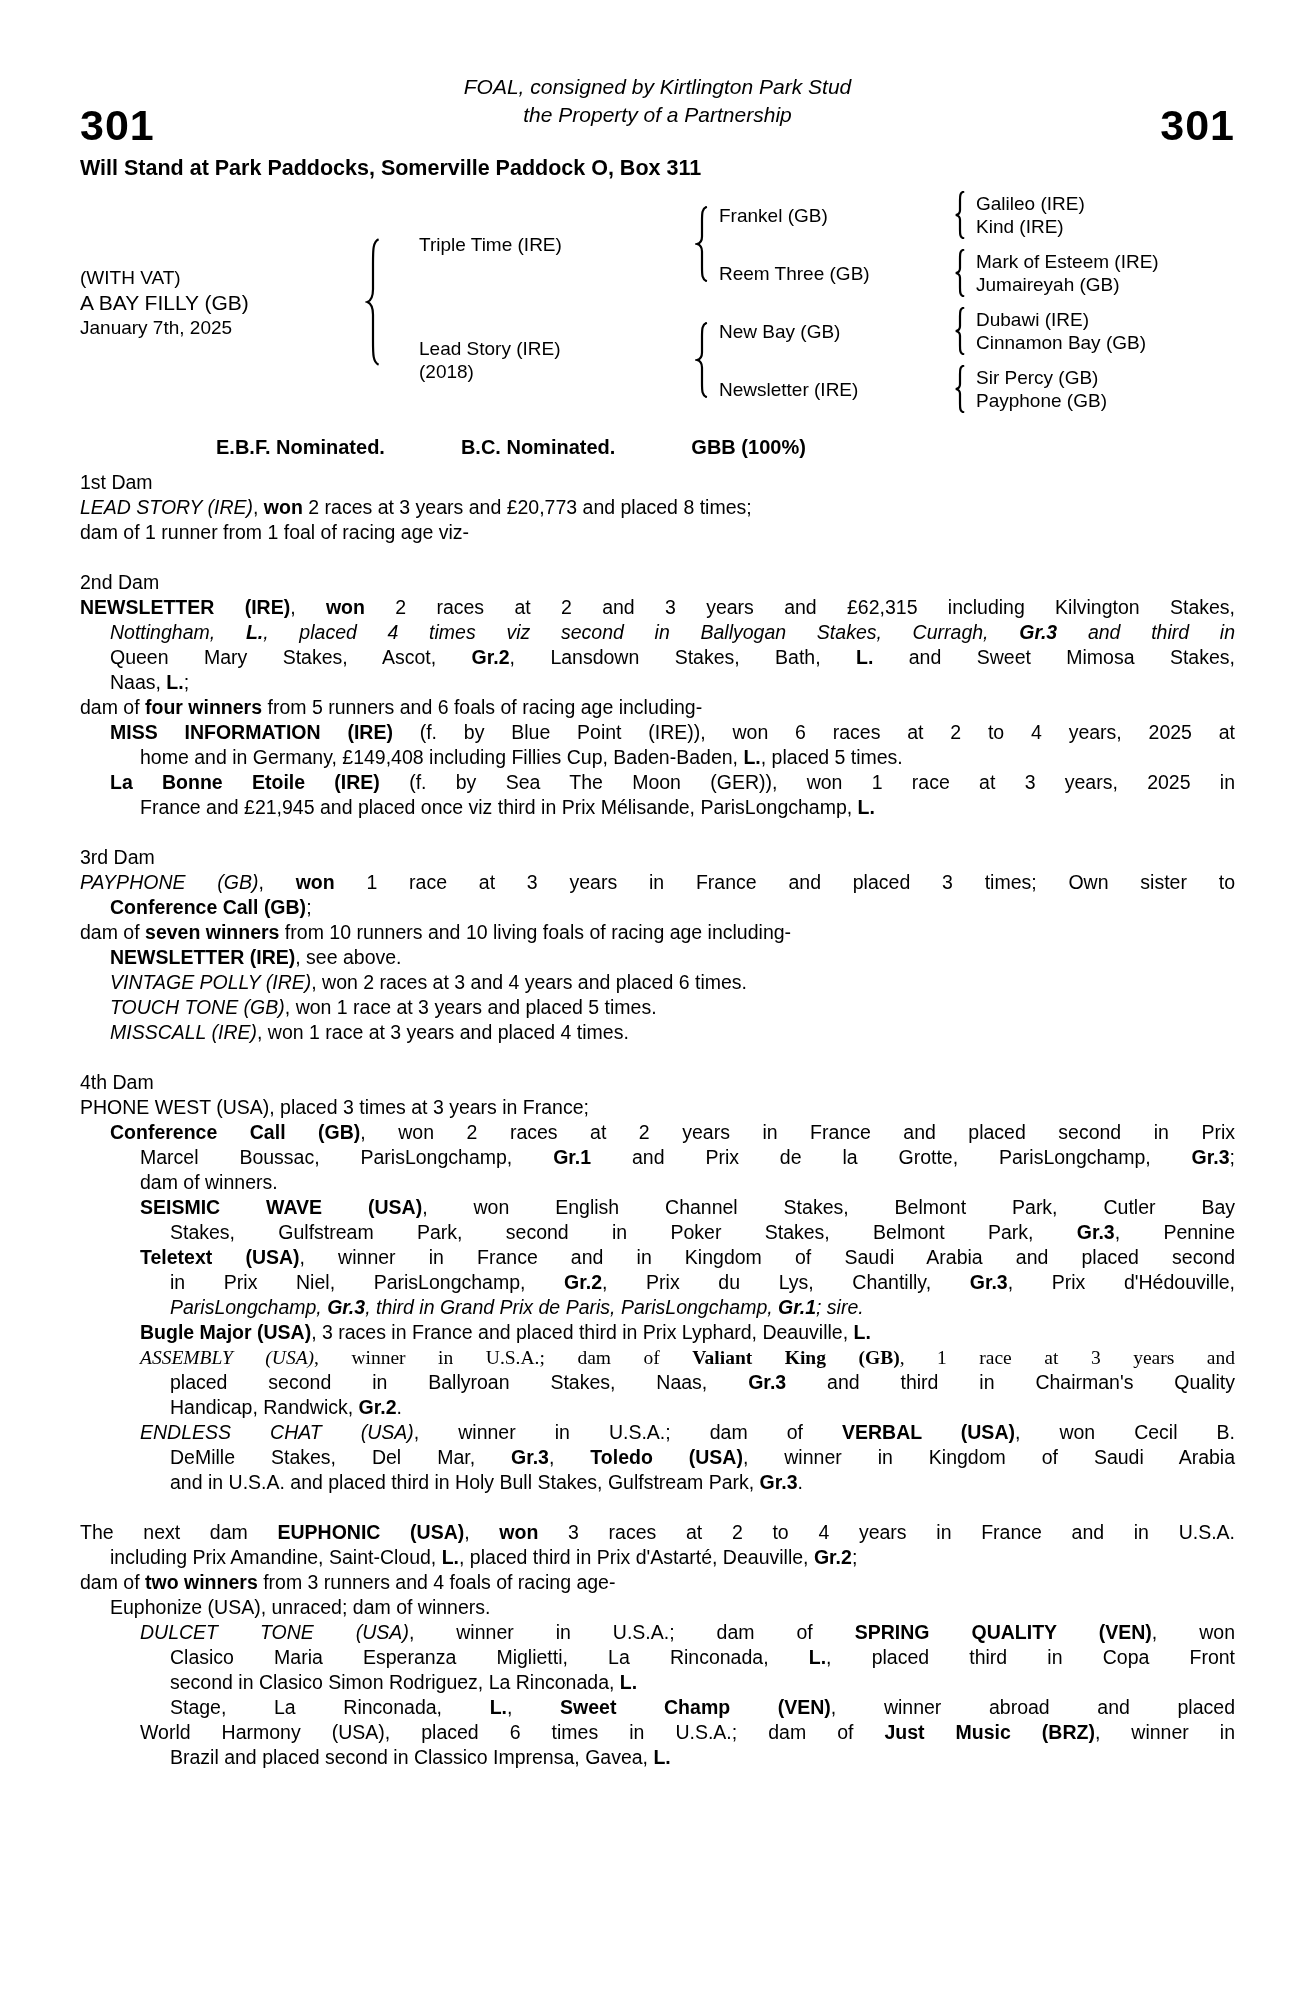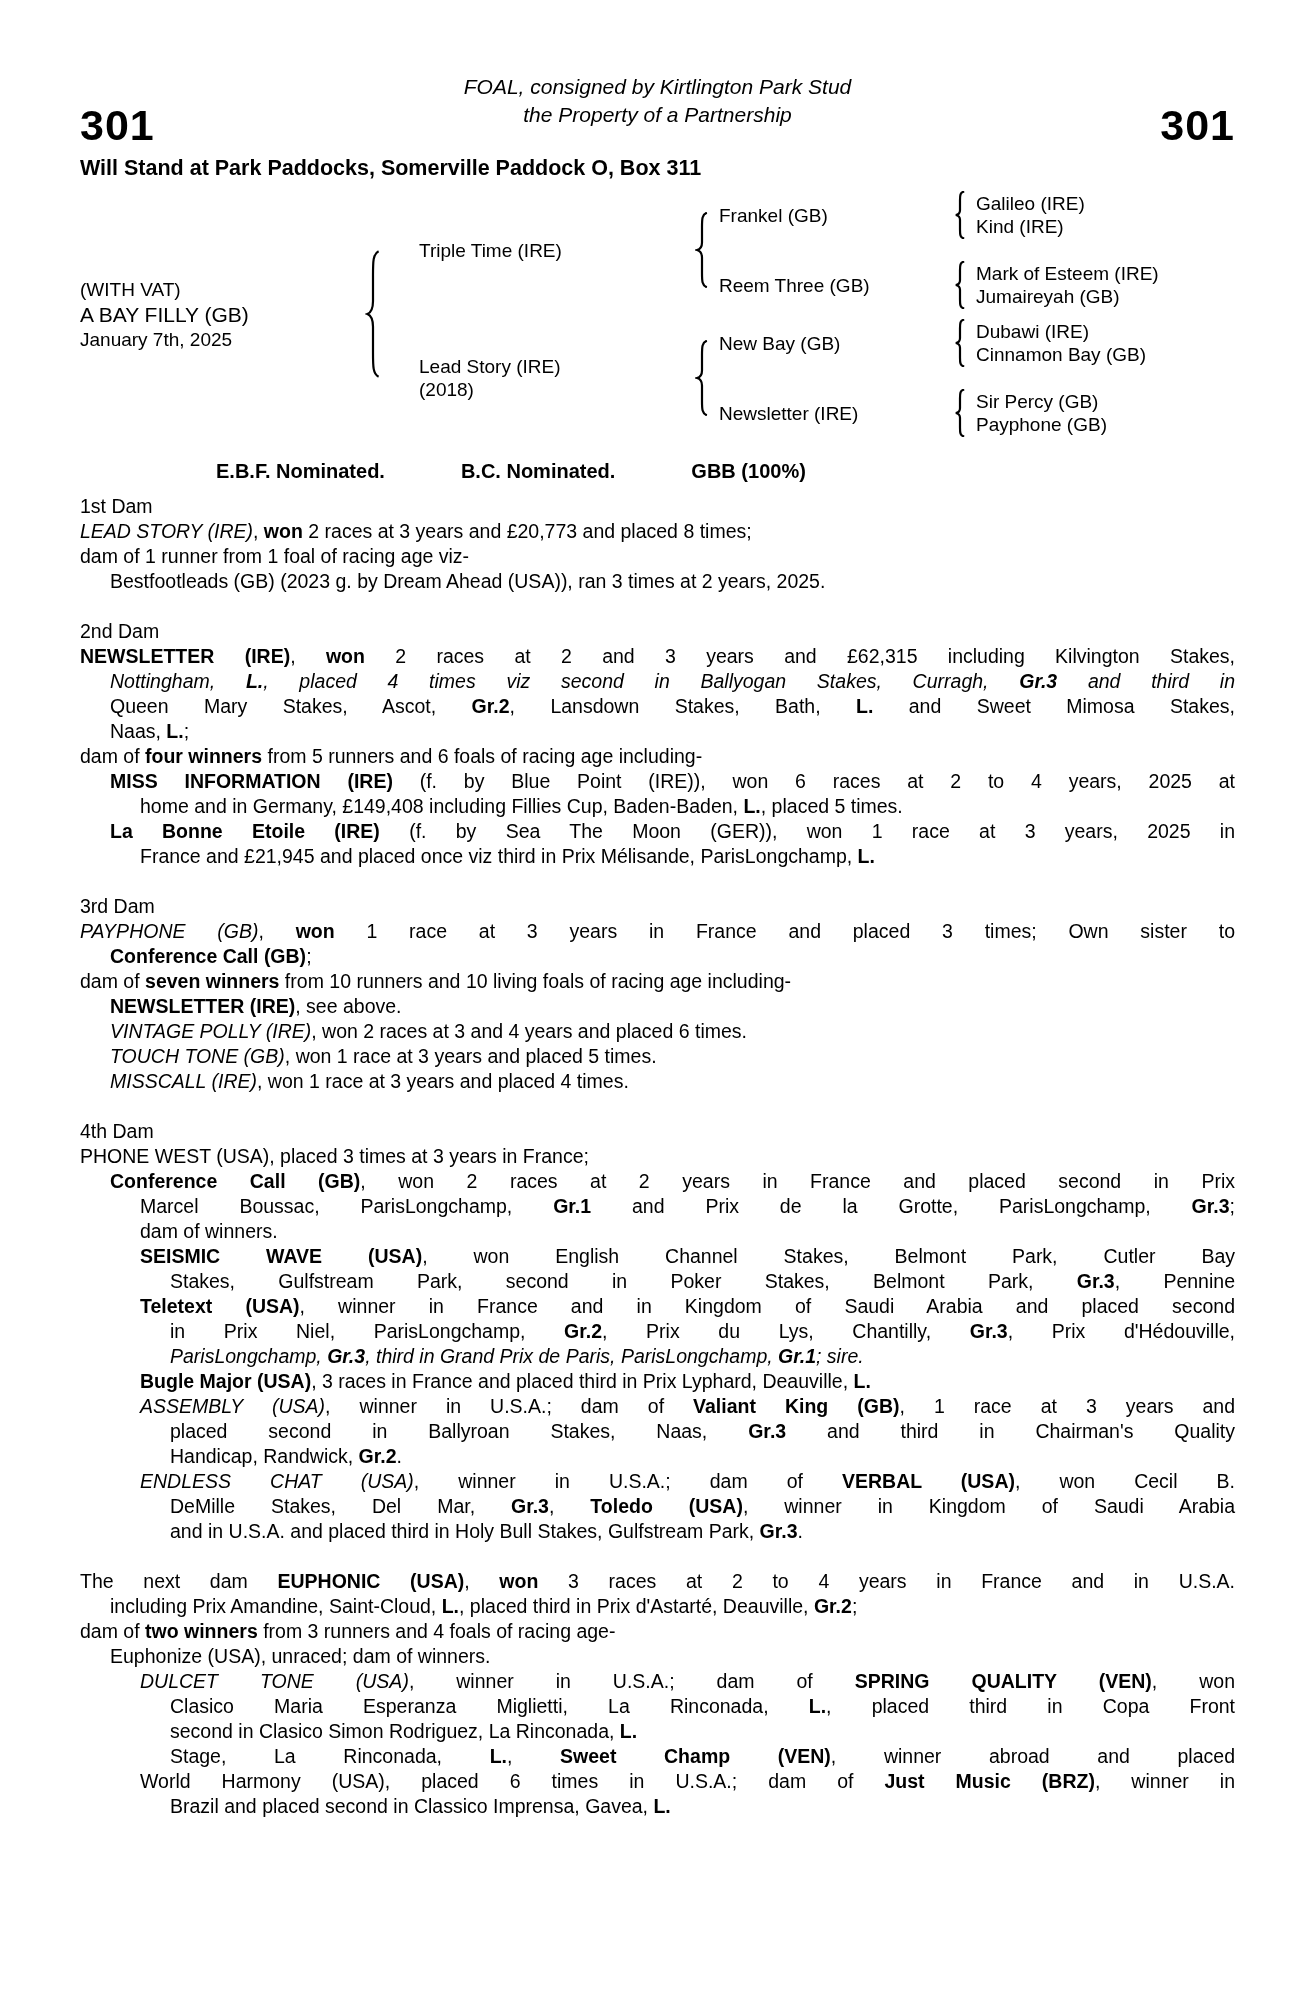--- a/index.html
+++ b/index.html
@@ -17,21 +17,21 @@
   .hdr-property{flex:1;text-align:center;font-style:italic;font-size:21px;}
   .hdr-stand{font-weight:bold;font-size:21.5px;margin-top:8px;}
 
   
   .tree{display:flex;align-items:center;margin-top:10px;font-size:19px;}
   .subject{width:285px;line-height:25px;}
   .subject .sname{font-weight:normal;font-size:21px;}
   .halves{display:flex;flex-direction:column;gap:10px;}
   .parent-block{display:flex;align-items:center;}
   .parent-name{width:300px;padding-left:24px;box-sizing:border-box;line-height:23px;}
-  .gp-stack{display:flex;flex-direction:column;gap:22px;}
+  .gp-stack{display:flex;flex-direction:column;gap:10px;}
   .gp-block{display:flex;align-items:center;}
   .gp-name{width:235px;}
   .ggp-stack{display:flex;flex-direction:column;}
   .leaf{height:23px;line-height:23px;}
   .brace{flex:none;margin-right:10px;}
   .br-s{width:12px;height:48px;}
   .br-m{width:14px;height:76px;}
   .br-l{width:16px;height:128px;margin-right:14px;}
 
   
@@ -144,21 +144,20 @@
     <span>E.B.F. Nominated.</span>
     <span>B.C. Nominated.</span>
     <span>GBB (100%)</span>
   </div>
 
   <div class="sections">
       <div class="section">
         <div class="sec-heading">1st Dam</div>
         <div class="tl" style="padding-left: 0px;"><span class="i">LEAD STORY (IRE)</span><span>, </span><span class="b">won</span><span> 2 races at 3 years and £20,773 and placed 8 times;</span></div>
         <div class="tl" style="padding-left: 0px;"><span>dam of 1 runner from 1 foal of racing age viz-</span></div>
-        <div class="tl" style="padding-left: 30px;"><span>Bestfootleads (GB) (2023 g. by Dream Ahead (USA)), ran 3 times at 2 years, 2025.</span></div>
       </div>
       <div class="section">
         <div class="sec-heading">2nd Dam</div>
         <div class="tl just" style="padding-left: 0px;"><span class="b">NEWSLETTER (IRE)</span><span>, </span><span class="b">won</span><span> 2 races at 2 and 3 years and £62,315 including Kilvington Stakes,</span></div>
         <div class="tl just" style="padding-left: 30px; font-style: italic;"><span>Nottingham, </span><span class="b">L.</span><span>, placed 4 times viz second in Ballyogan Stakes, Curragh, </span><span class="b">Gr.3</span><span> and third in</span></div>
         <div class="tl just" style="padding-left: 30px;"><span>Queen Mary Stakes, Ascot, </span><span class="b">Gr.2</span><span>, Lansdown Stakes, Bath, </span><span class="b">L.</span><span> and Sweet Mimosa Stakes,</span></div>
         <div class="tl" style="padding-left: 30px;"><span>Naas, </span><span class="b">L.</span><span>;</span></div>
         <div class="tl" style="padding-left: 0px;"><span>dam of </span><span class="b">four winners</span><span> from 5 runners and 6 foals of racing age including-</span></div>
         <div class="tl just" style="padding-left: 30px;"><span class="b">MISS INFORMATION (IRE)</span><span> (f. by Blue Point (IRE)), won 6 races at 2 to 4 years, 2025 at</span></div>
         <div class="tl" style="padding-left: 60px;"><span>home and in Germany, £149,408 including Fillies Cup, Baden-Baden, </span><span class="b">L.</span><span>, placed 5 times.</span></div>
@@ -180,21 +179,21 @@
         <div class="tl" style="padding-left: 0px;"><span>PHONE WEST (USA), placed 3 times at 3 years in France;</span></div>
         <div class="tl just" style="padding-left: 30px;"><span class="b">Conference Call (GB)</span><span>, won 2 races at 2 years in France and placed second in Prix</span></div>
         <div class="tl just" style="padding-left: 60px;"><span>Marcel Boussac, ParisLongchamp, </span><span class="b">Gr.1</span><span> and Prix de la Grotte, ParisLongchamp, </span><span class="b">Gr.3</span><span>;</span></div>
         <div class="tl" style="padding-left: 60px;"><span>dam of winners.</span></div>
         <div class="tl just" style="padding-left: 60px;"><span class="b">SEISMIC WAVE (USA)</span><span>, won English Channel Stakes, Belmont Park, Cutler Bay</span></div>
         <div class="tl just" style="padding-left: 90px;"><span>Stakes, Gulfstream Park, second in Poker Stakes, Belmont Park, </span><span class="b">Gr.3</span><span>, Pennine</span></div>
         <div class="tl just" style="padding-left: 60px;"><span class="b">Teletext (USA)</span><span>, winner in France and in Kingdom of Saudi Arabia and placed second</span></div>
         <div class="tl just" style="padding-left: 90px;"><span>in Prix Niel, ParisLongchamp, </span><span class="b">Gr.2</span><span>, Prix du Lys, Chantilly, </span><span class="b">Gr.3</span><span>, Prix d'Hédouville,</span></div>
         <div class="tl" style="padding-left: 90px; font-style: italic;"><span>ParisLongchamp, </span><span class="b">Gr.3</span><span>, third in Grand Prix de Paris, ParisLongchamp, </span><span class="b">Gr.1</span><span>; sire.</span></div>
         <div class="tl" style="padding-left: 60px;"><span class="b">Bugle Major (USA)</span><span>, 3 races in France and placed third in Prix Lyphard, Deauville, </span><span class="b">L.</span></div>
-        <div class="tl just" style="padding-left: 60px;"><span class="i">ASSEMBLY (USA)</span><span>, winner in U.S.A.; dam of </span><span class="b">Valiant King (GB)</span><span>, 1 race at 3 years and</span></div>
+        <div class="tl just" style="padding-left: 60px; font-family: Liberation Serif, serif;"><span class="i">ASSEMBLY (USA)</span><span>, winner in U.S.A.; dam of </span><span class="b">Valiant King (GB)</span><span>, 1 race at 3 years and</span></div>
         <div class="tl just" style="padding-left: 90px;"><span>placed second in Ballyroan Stakes, Naas, </span><span class="b">Gr.3</span><span> and third in Chairman's Quality</span></div>
         <div class="tl" style="padding-left: 90px;"><span>Handicap, Randwick, </span><span class="b">Gr.2</span><span>.</span></div>
         <div class="tl just" style="padding-left: 60px;"><span class="i">ENDLESS CHAT (USA)</span><span>, winner in U.S.A.; dam of </span><span class="b">VERBAL (USA)</span><span>, won Cecil B.</span></div>
         <div class="tl just" style="padding-left: 90px;"><span>DeMille Stakes, Del Mar, </span><span class="b">Gr.3</span><span>, </span><span class="b">Toledo (USA)</span><span>, winner in Kingdom of Saudi Arabia</span></div>
         <div class="tl" style="padding-left: 90px;"><span>and in U.S.A. and placed third in Holy Bull Stakes, Gulfstream Park, </span><span class="b">Gr.3</span><span>.</span></div>
       </div>
       <div class="section">
         <div class="tl just" style="padding-left: 0px;"><span>The next dam </span><span class="b">EUPHONIC (USA)</span><span>, </span><span class="b">won</span><span> 3 races at 2 to 4 years in France and in U.S.A.</span></div>
         <div class="tl" style="padding-left: 30px;"><span>including Prix Amandine, Saint-Cloud, </span><span class="b">L.</span><span>, placed third in Prix d'Astarté, Deauville, </span><span class="b">Gr.2</span><span>;</span></div>
         <div class="tl" style="padding-left: 0px;"><span>dam of </span><span class="b">two winners</span><span> from 3 runners and 4 foals of racing age-</span></div>

